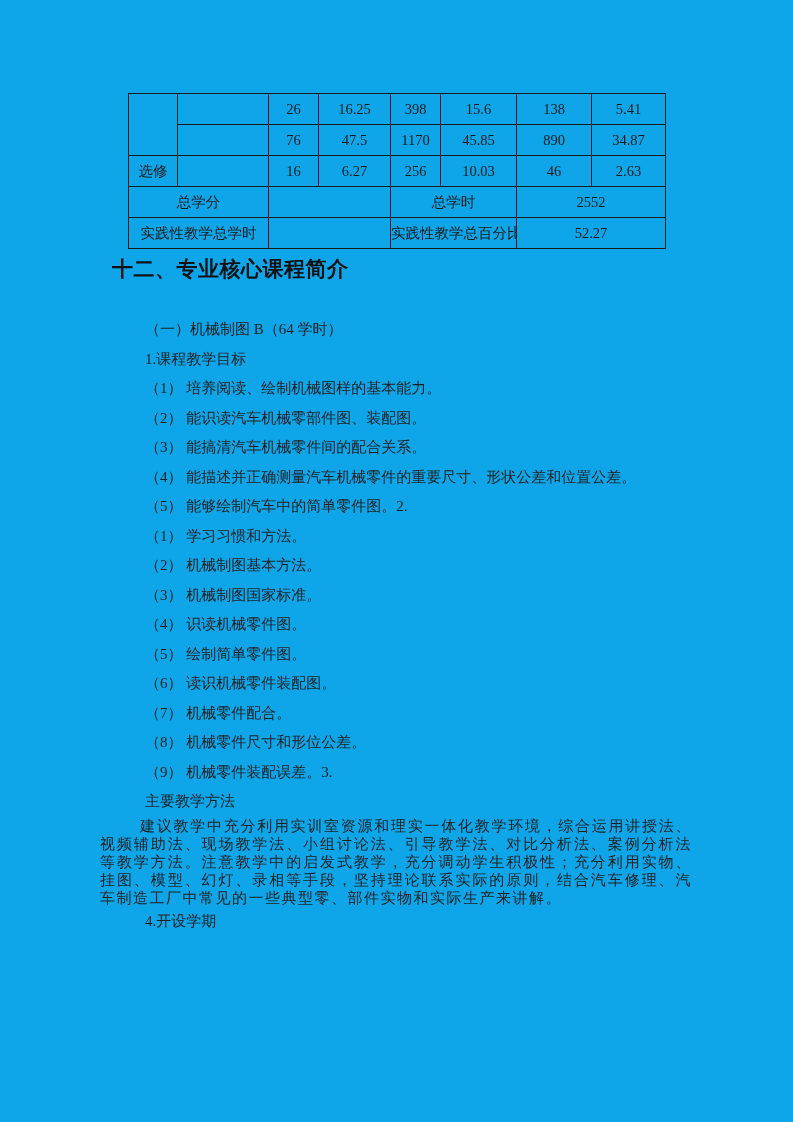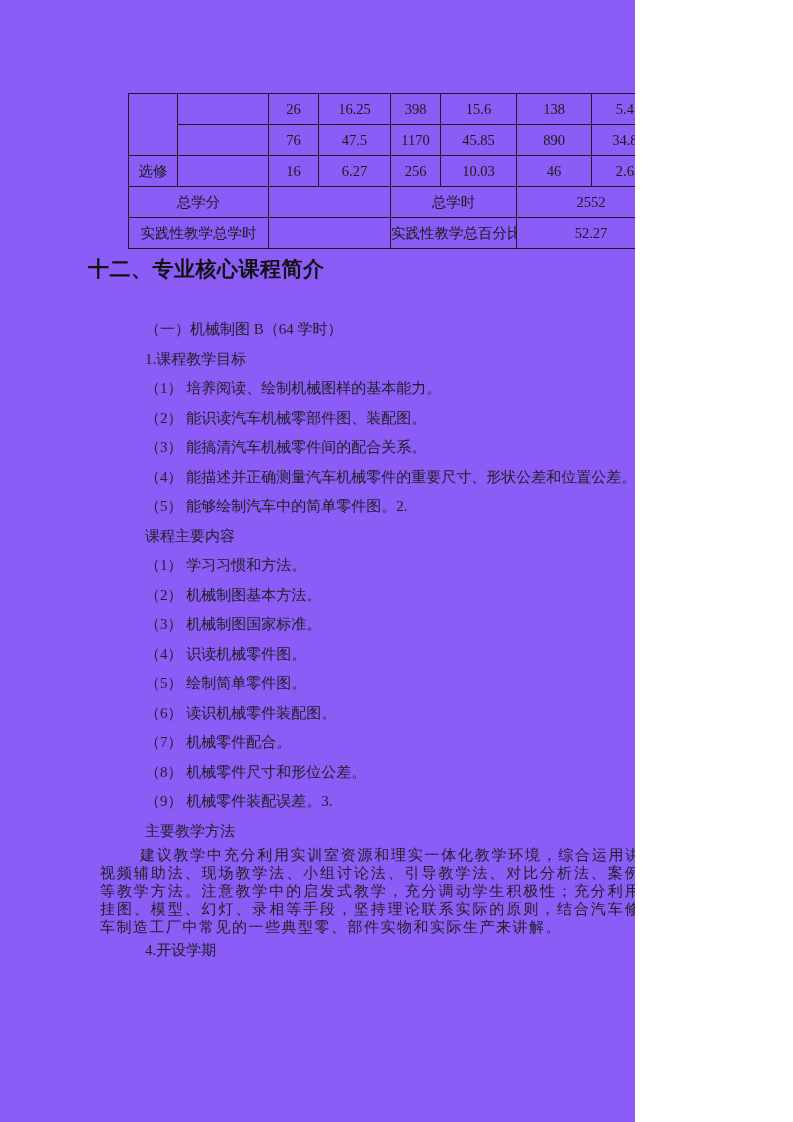--- a/index.html
+++ b/index.html
@@ -1,21 +1,21 @@
 <!DOCTYPE html>
 <html><head>
 <meta charset="utf-8">
 <style>
   * { margin: 0; padding: 0; box-sizing: border-box; }
   html, body { background: #ffffff; }
   .page {
     position: relative;
-    width: 635px;
+    width: 793px;
     height: 1122px;
-    background: #8b5cf6;
+    background: #0ea5e9;
     overflow: hidden;
     font-family: "Liberation Serif", "DejaVu Serif", serif;
     color: #1a1a1a;
   }
 
   
   table.summary {
     position: absolute;
     left: 128px;
     top: 93px;
@@ -31,21 +31,21 @@
     font-size: 14.5px;
     font-family: "Liberation Serif", "DejaVu Serif", serif;
     color: #1a1a1a;
     overflow: hidden;
     white-space: nowrap;
   }
 
   
   .section-heading {
     position: absolute;
-    left: 88px;
+    left: 112px;
     top: 256px;
     font-family: "Liberation Sans", "DejaVu Sans", sans-serif;
     font-weight: bold;
     font-size: 21px;
     line-height: 26px;
     letter-spacing: 0.5px;
     color: #111111;
   }
 
   
@@ -142,21 +142,20 @@
   <h2 class="section-heading">十二、专业核心课程简介</h2>
 
   <div class="body-flow">
     <div class="line">（一）机械制图 B（64 学时）</div>
     <div class="line">1.课程教学目标</div>
     <div class="line">（1） 培养阅读、绘制机械图样的基本能力。</div>
     <div class="line">（2） 能识读汽车机械零部件图、装配图。</div>
     <div class="line">（3） 能搞清汽车机械零件间的配合关系。</div>
     <div class="line">（4） 能描述并正确测量汽车机械零件的重要尺寸、形状公差和位置公差。</div>
     <div class="line">（5） 能够绘制汽车中的简单零件图。2.</div>
-    <div class="line">课程主要内容</div>
     <div class="line">（1） 学习习惯和方法。</div>
     <div class="line">（2） 机械制图基本方法。</div>
     <div class="line">（3） 机械制图国家标准。</div>
     <div class="line">（4） 识读机械零件图。</div>
     <div class="line">（5） 绘制简单零件图。</div>
     <div class="line">（6） 读识机械零件装配图。</div>
     <div class="line">（7） 机械零件配合。</div>
     <div class="line">（8） 机械零件尺寸和形位公差。</div>
     <div class="line">（9） 机械零件装配误差。3.</div>
     <div class="line">主要教学方法</div>

